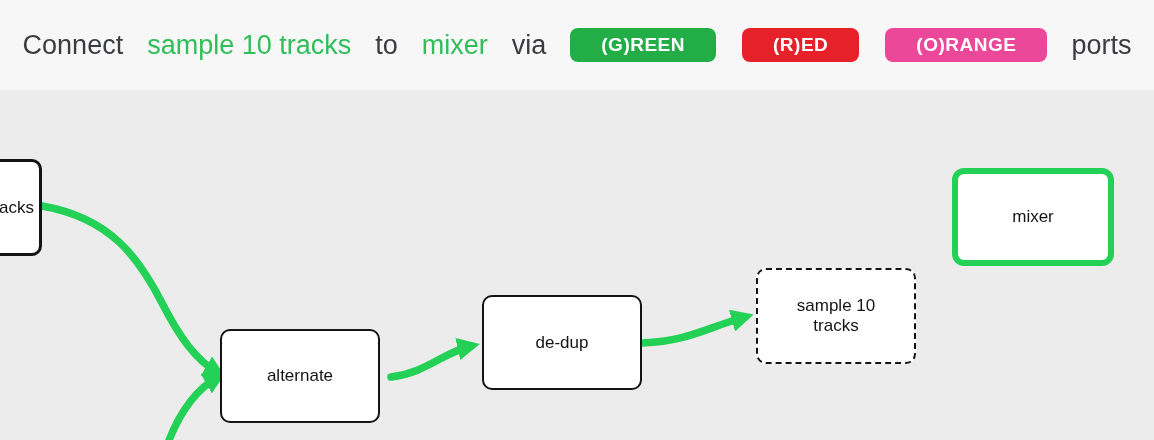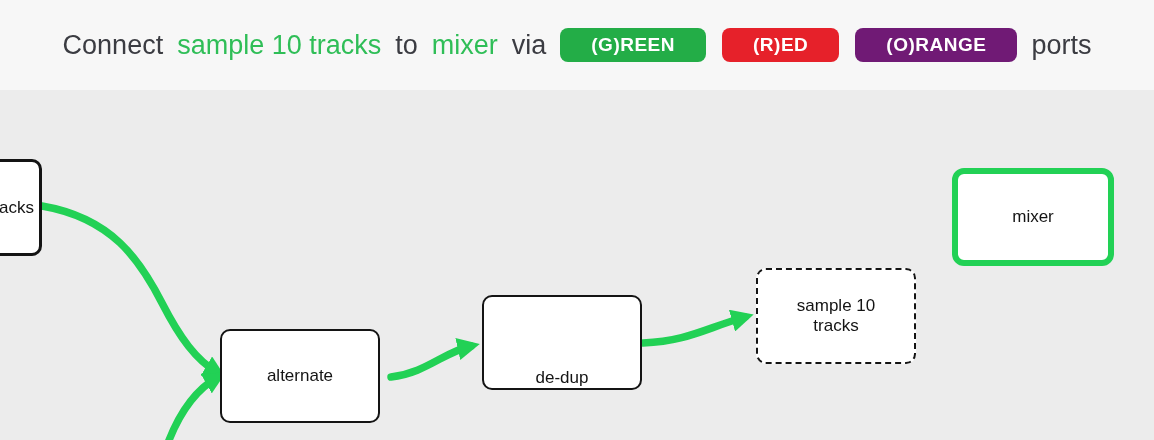--- a/index.html
+++ b/index.html
@@ -12,40 +12,40 @@
     background: #ececec;
   }
 
   
   .header {
     height: 90px;
     background: #f7f7f7;
     display: flex;
     align-items: center;
     justify-content: center;
-    gap: 14px;
+    gap: 24px;
     font-size: 27px;
     color: #3b3c42;
     white-space: nowrap;
   }
   .header .green-text { color: #2fbe57; }
   .badge {
     display: inline-block;
     color: #ffffff;
     font-weight: bold;
     font-size: 19px;
     letter-spacing: 0.5px;
     padding: 7px 31px;
     border-radius: 8px;
     line-height: 1.1;
   }
   .badge + .badge { margin-left: 2px; text-align: center; }
   .badge-green  { background: #23ad47; }
   .badge-red    { background: #e6212a; }
-  .badge-orange { background: #701a75; }
+  .badge-orange { background: #ec4899; }
   .ports-label { margin-left: 0; }
 
   
   .canvas {
     position: relative;
     width: 1154px;
     height: 350px;
     background: #ececec;
   }
   .edges-layer {
@@ -71,21 +71,21 @@
   }
   .node .node-label { max-width: 110px; }
 
   .node-tracks {
     left: -84px; top: 69px; width: 126px; height: 97px;
     border-width: 3.5px;
     justify-content: flex-end;
     padding-right: 5px;
   }
   .node-alternate { left: 220px; top: 239px; width: 160px; height: 94px; }
-  .node-dedup     { left: 482px; top: 205px; width: 160px; height: 95px; align-items: flex-end; }
+  .node-dedup     { left: 482px; top: 205px; width: 160px; height: 95px; }
   .node-sample {
     left: 756px; top: 178px; width: 160px; height: 96px;
     border-style: dashed;
     border-width: 2px;
   }
   .node-mixer {
     left: 952px; top: 78px; width: 162px; height: 98px;
     border: 6px solid #22d155;
     border-radius: 12px;
   }

